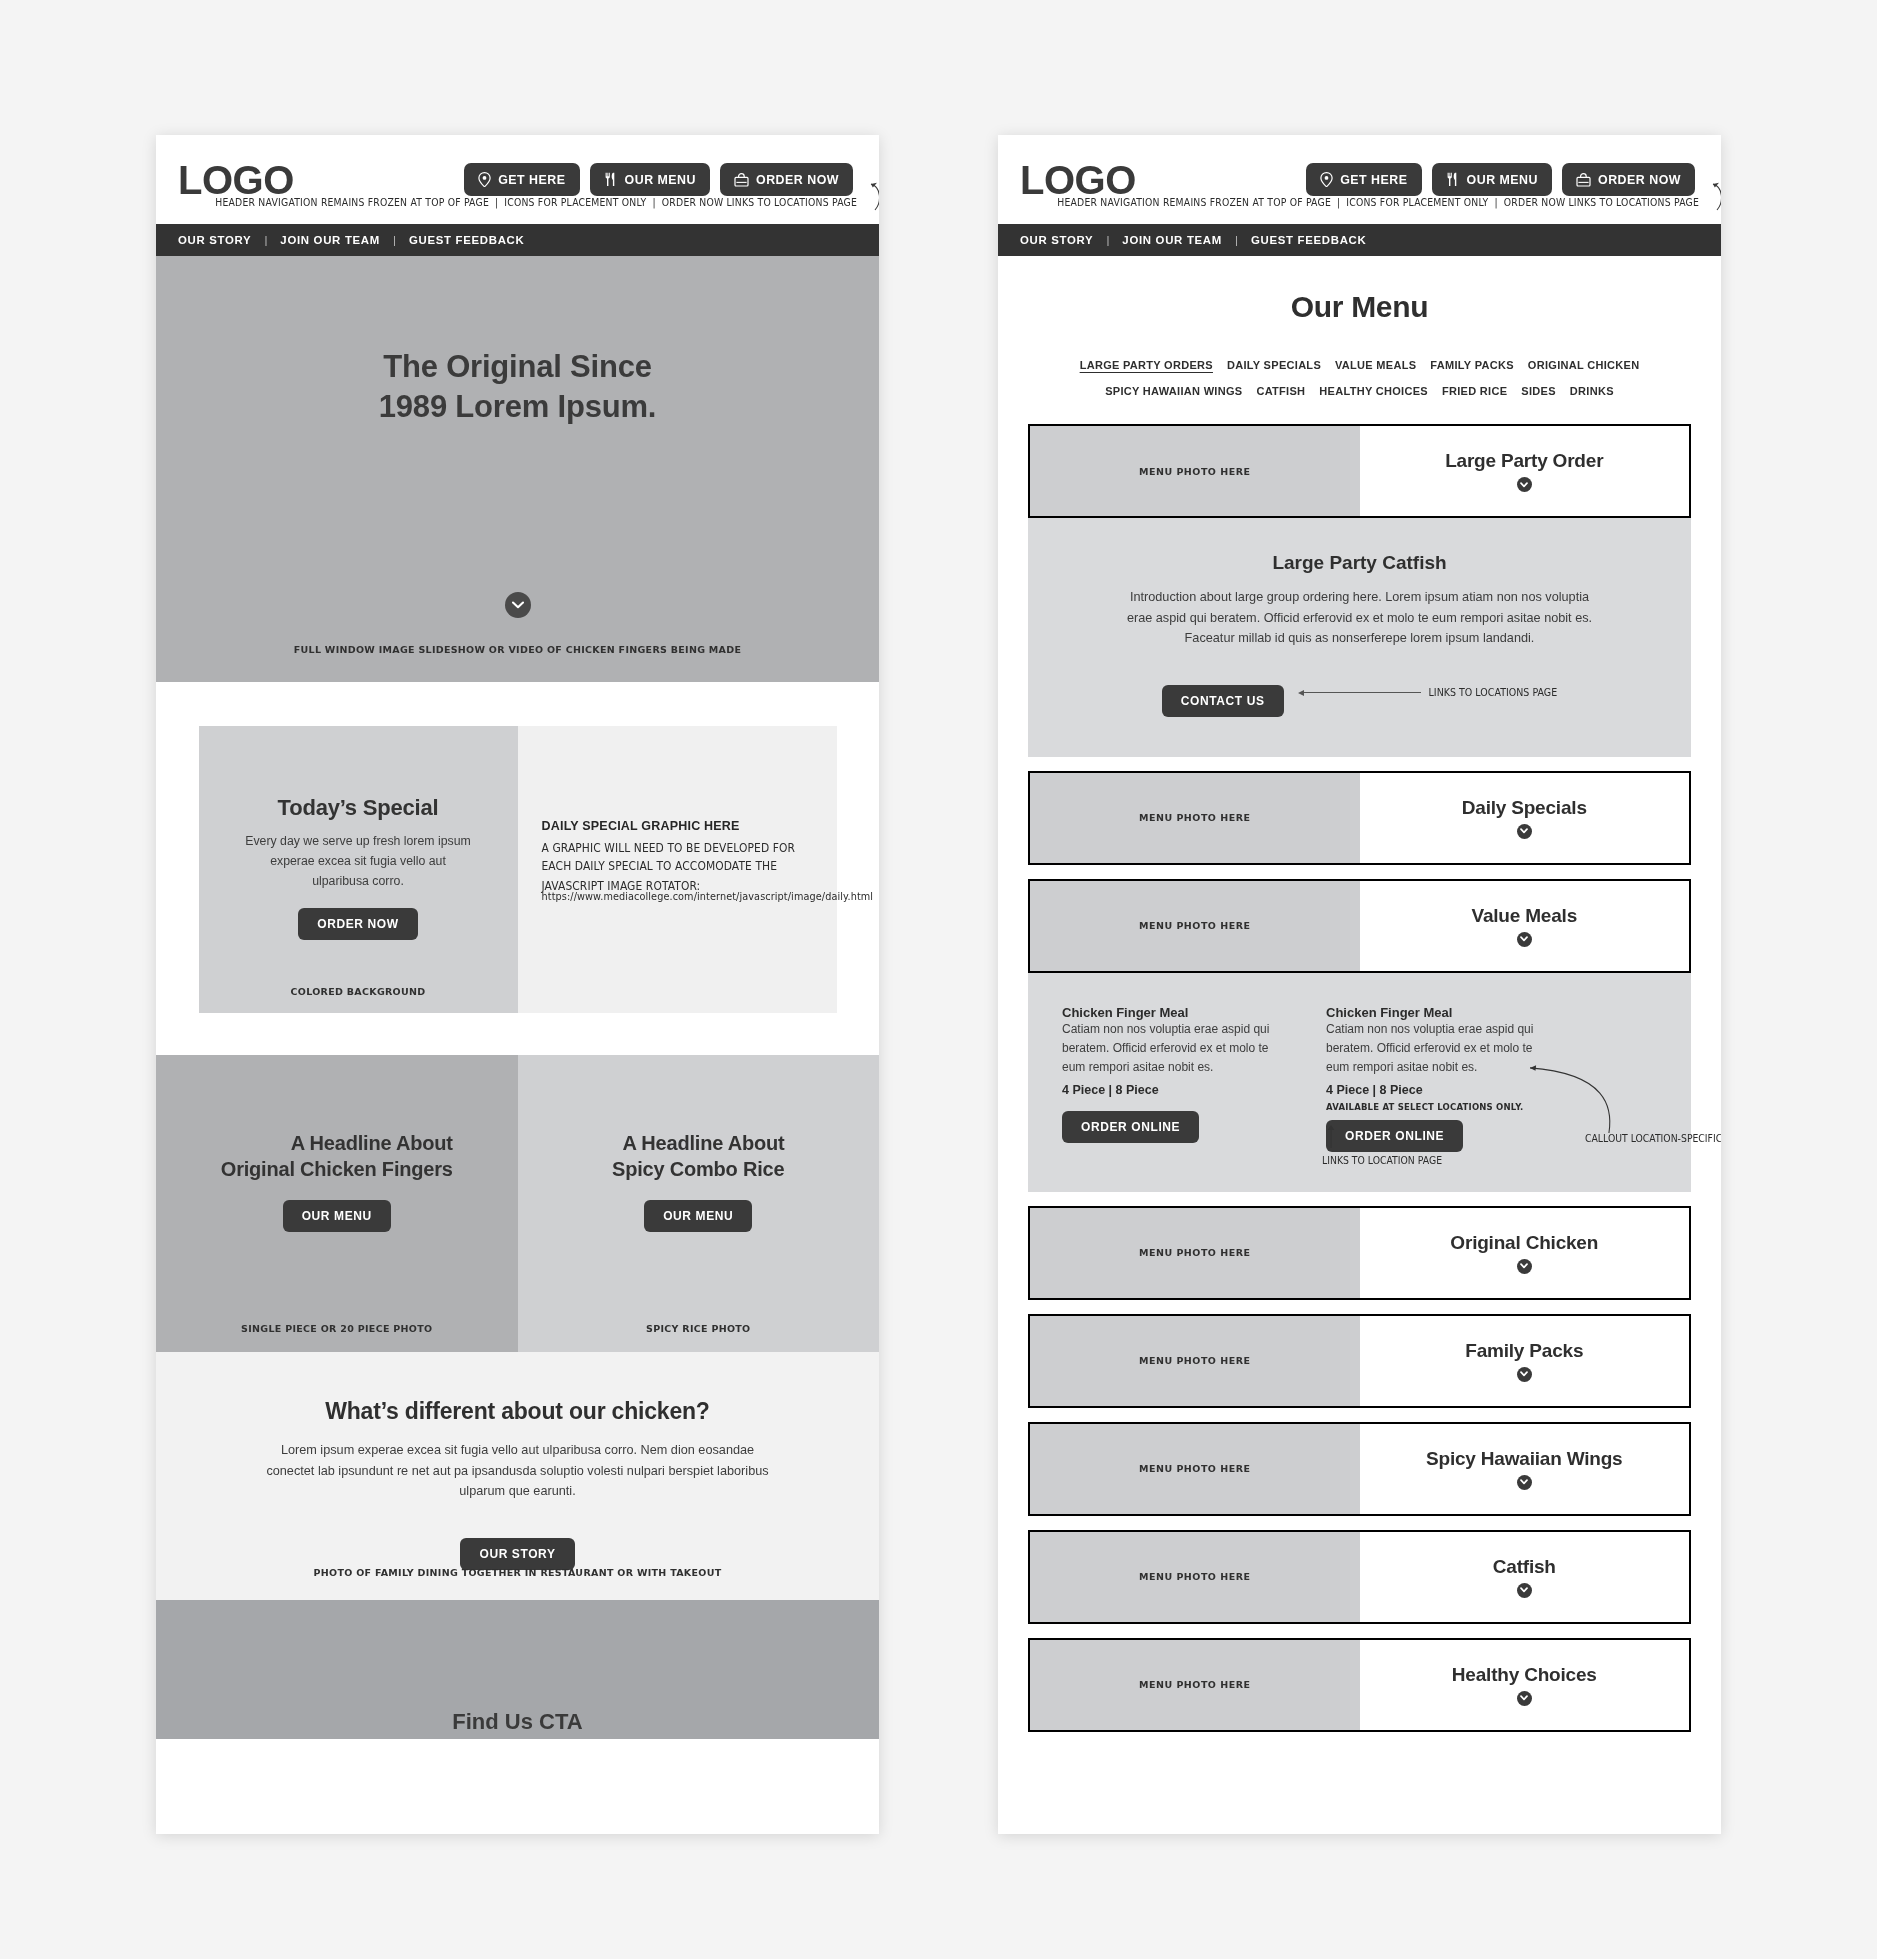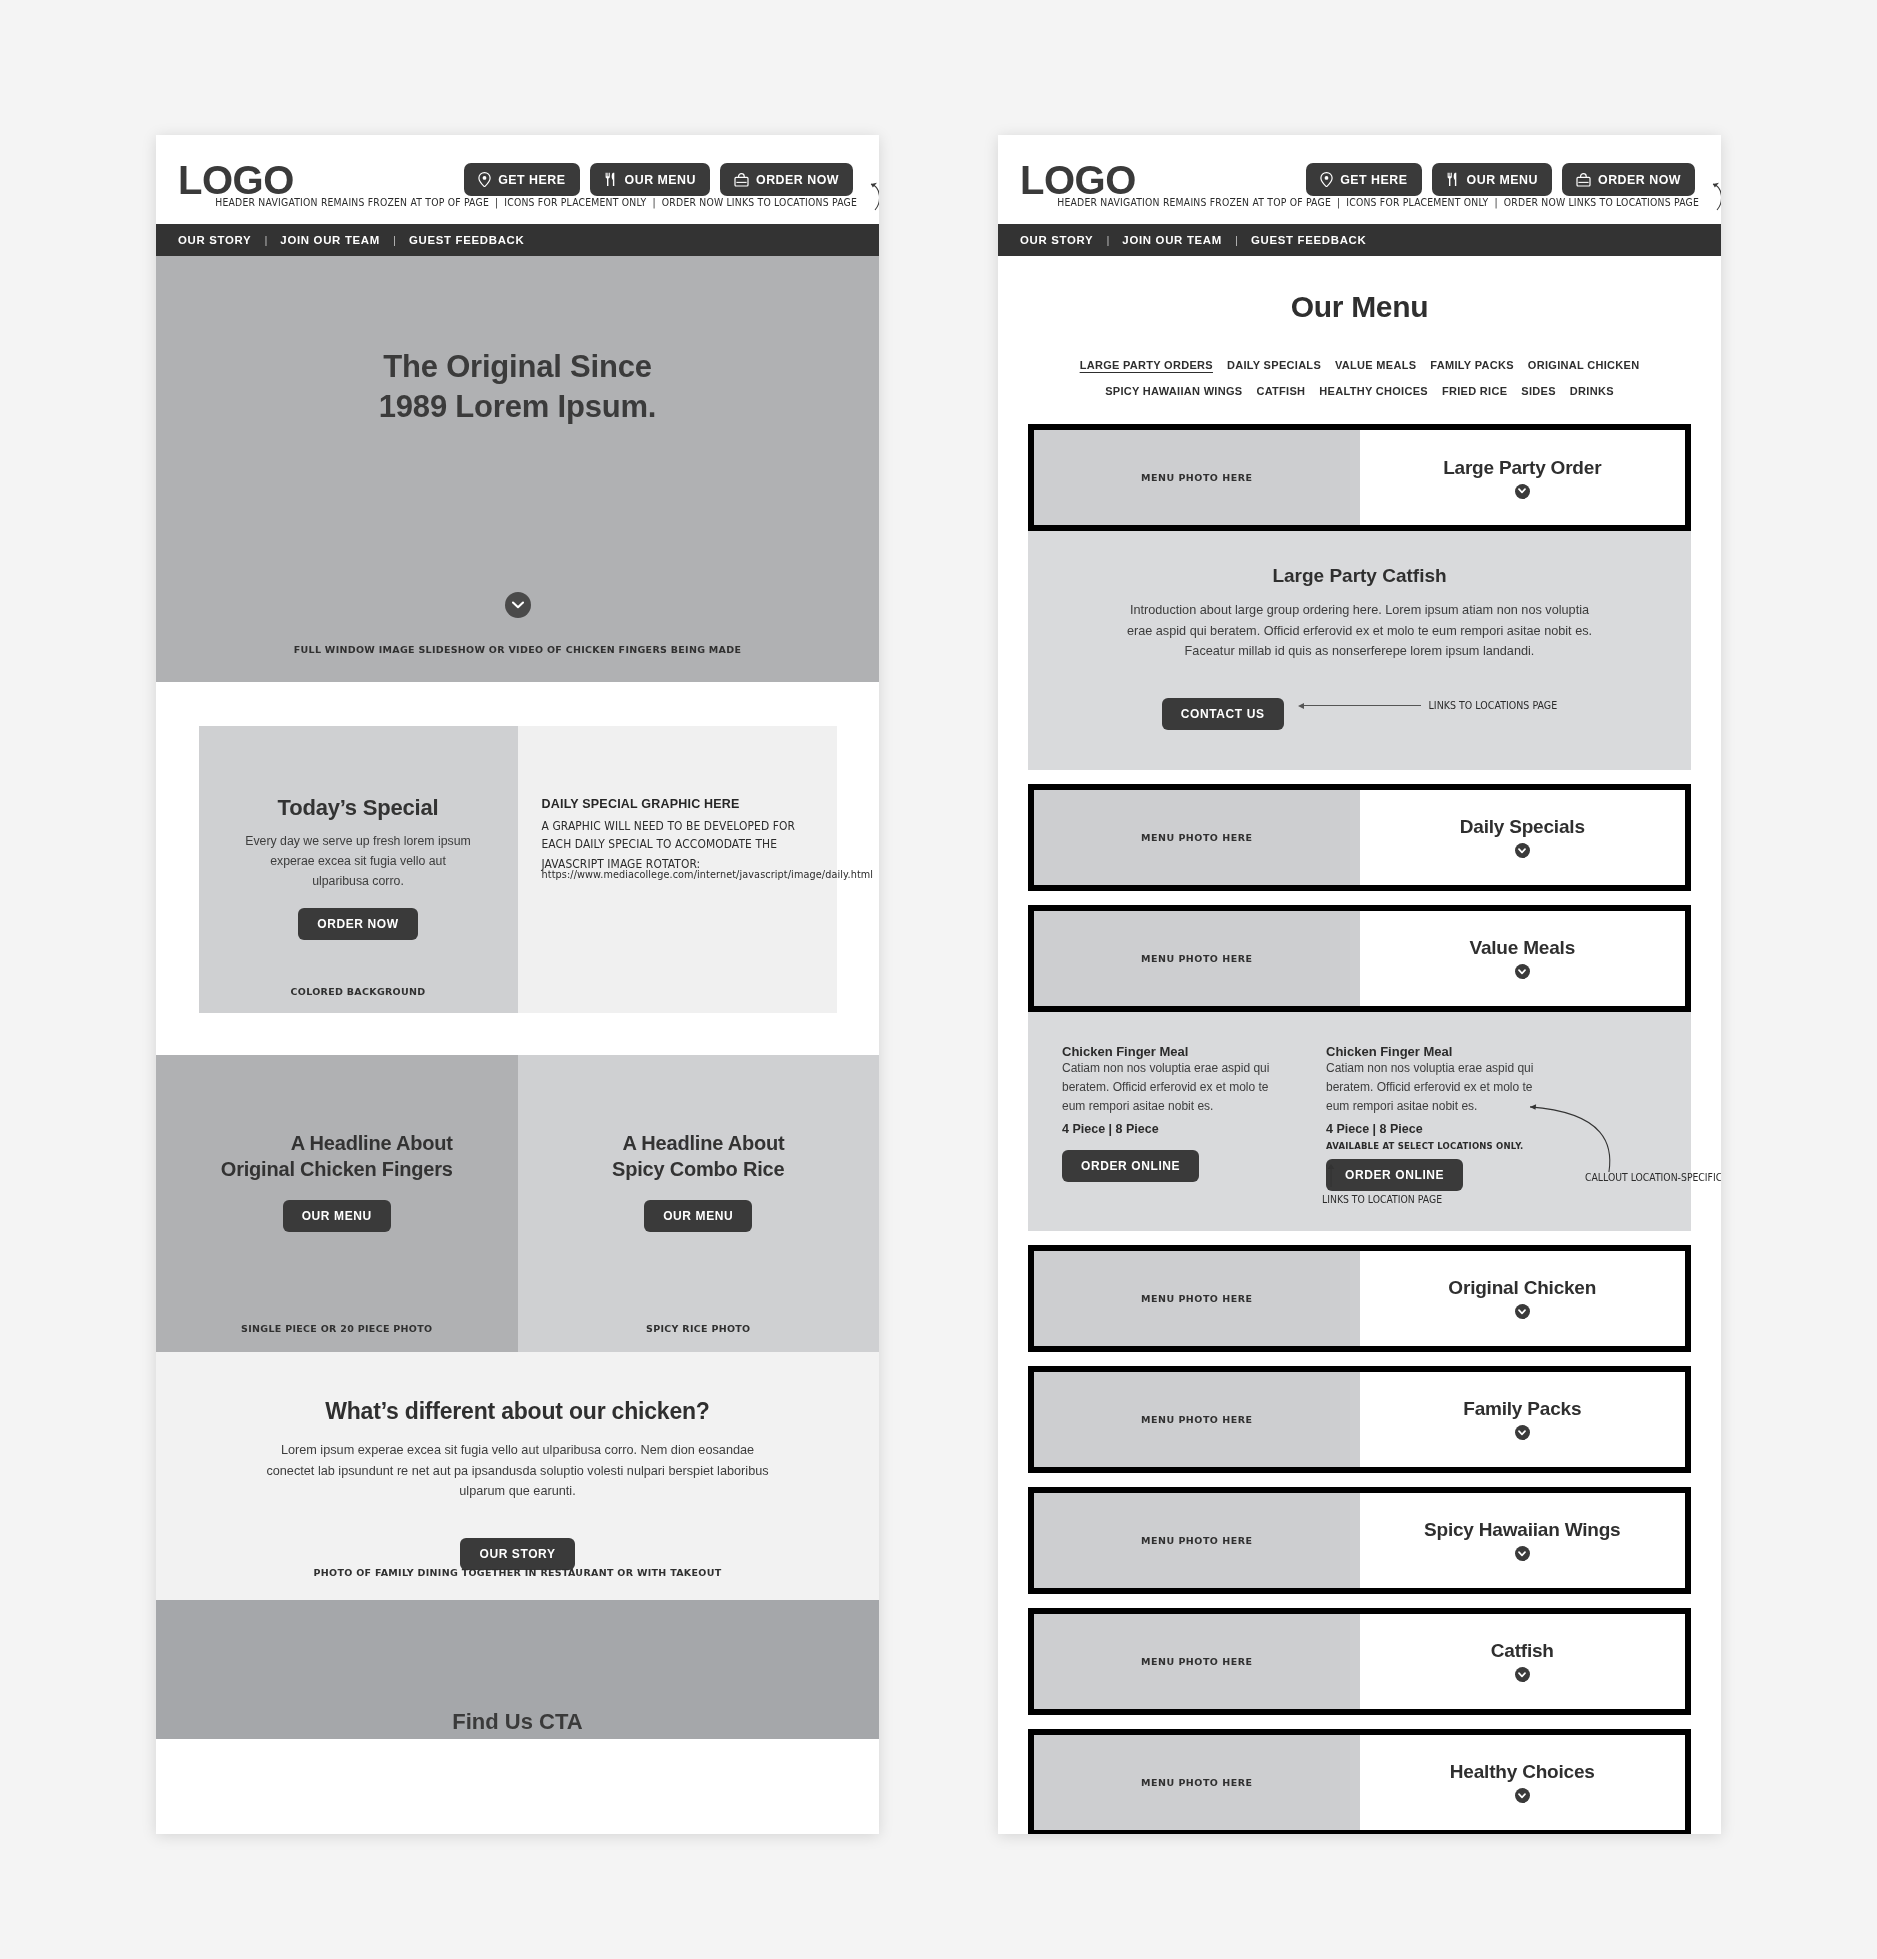--- a/index.html
+++ b/index.html
@@ -134,21 +134,21 @@
     margin-top: 16px;
     background: #3a3a3a; color: #fff;
     border: none; border-radius: 6px;
     padding: 9px 19px;
     font-size: 12px; font-weight: 700; letter-spacing: 0.6px;
     font-family: "Liberation Sans", sans-serif;
     cursor: pointer;
   }
   .special-left .cap { position:absolute; bottom: 16px; left:0; right:0; }
   .special-right {
-    width: 319px; background: #f0f0f0; padding: 71px 24px 0 24px;
+    width: 319px; background: #f0f0f0; padding: 93px 24px 0 24px;
   }
   .special-right h3 {
     font-size: 12.5px; font-weight: 700; letter-spacing: 0.2px; color: #262626;
     margin-bottom: 6px;
   }
   .hand {
     font-family: "DejaVu Sans", sans-serif;
     font-size: 10.7px; color: #2b2b2b; line-height: 1.52;
     transform: scaleY(1.16); transform-origin: left top;
     letter-spacing: 0.1px;
@@ -206,22 +206,22 @@
   }
   .menu-cats a {
     font-size: 11px; font-weight: 700; letter-spacing: 0.3px;
     color: #2e2e2e; text-decoration: none; cursor: pointer;
     margin: 0 7px; white-space: nowrap;
   }
   .menu-cats a.active { text-decoration: underline; text-underline-offset: 3px; }
 
   .acc-list { margin-top: 22px; padding: 0 30px 20px; }
   .acc-row {
-    display: flex; height: 107px;
-    border: 6px solid #000000;
+    display: flex; height: 94px;
+    border: 2px solid #000000;
     background: #fff;
     margin-bottom: 14px;
     cursor: pointer;
   }
   .acc-row.tight { margin-bottom: 0; }
   .acc-photo {
     width: 50%; background: #cdced0;
     display:flex; align-items:center; justify-content:center;
   }
   .acc-photo span {

